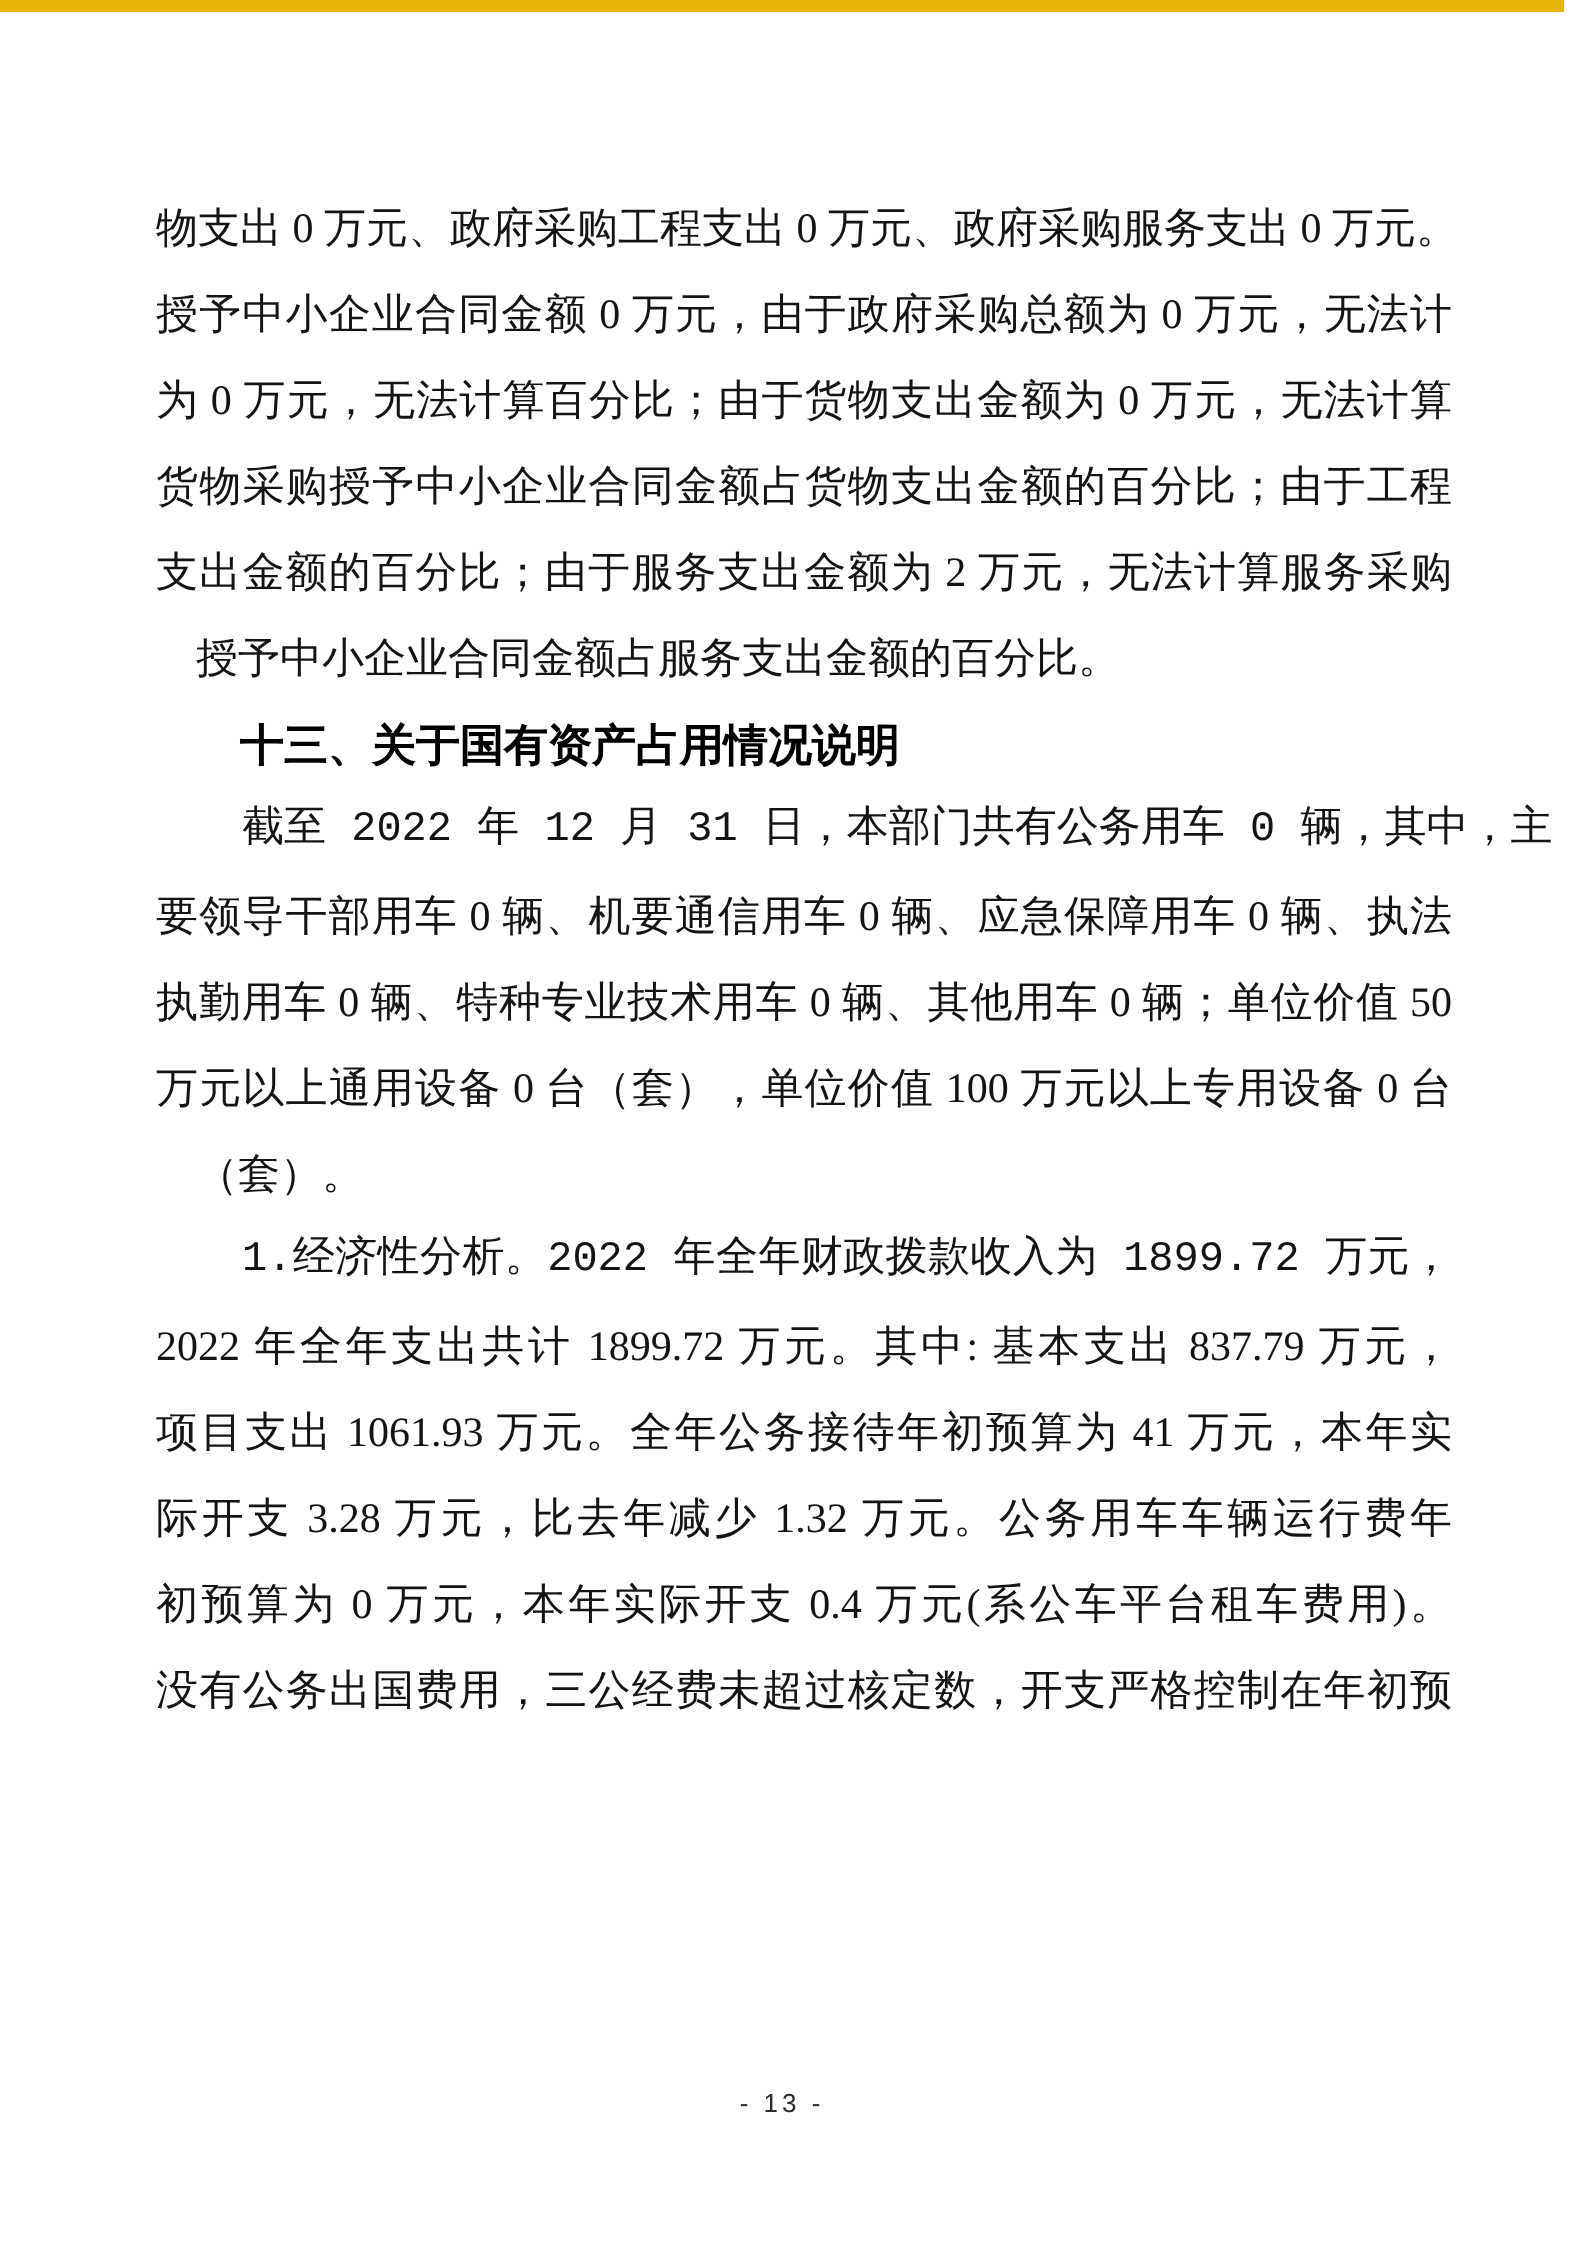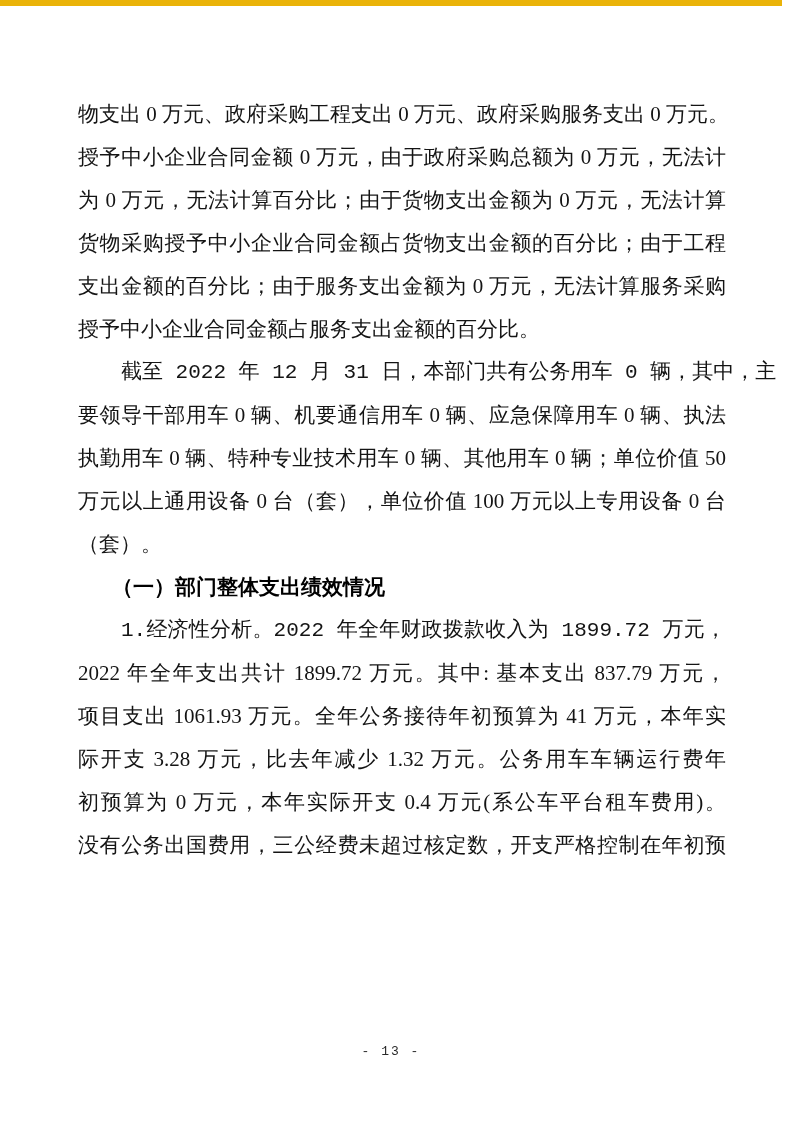--- a/index.html
+++ b/index.html
@@ -28,20 +28,21 @@
   }
   .line {
     text-align: justify;
     text-align-last: justify;
     white-space: nowrap;
     height: 43px;
   }
   .line.line-end {
     text-align: center;
     text-align-last: left;
+    margin-left: 20px;
   }
   .line.indent {
     text-indent: 43px;
     font-family: Liberation Mono, monospace;
   }
   .h1 {
     font-family: "Liberation Sans", "DejaVu Sans", sans-serif;
     font-weight: 700;
     font-size: 22px;
     line-height: 43px;
@@ -62,40 +63,40 @@
   }
   .page-footer {
     position: absolute;
     left: 0;
     top: 1038px;
     width: 100%;
     text-align: center;
     font-size: 13px;
     letter-spacing: 2px;
     color: #2a2a2a;
-    font-family: Liberation Mono, monospace;
+    font-family: Liberation Sans, sans-serif;
   }
 </style>
 </head>
 <body>
 
 <div class="page">
   <div class="doc-content">
       <div class="line">物支出 0 万元、政府采购工程支出 0 万元、政府采购服务支出 0 万元。</div>
       <div class="line">授予中小企业合同金额 0 万元，由于政府采购总额为 0 万元，无法计</div>
       <div class="line">为 0 万元，无法计算百分比；由于货物支出金额为 0 万元，无法计算</div>
       <div class="line">货物采购授予中小企业合同金额占货物支出金额的百分比；由于工程</div>
-      <div class="line">支出金额的百分比；由于服务支出金额为 0 万元，无法计算服务采购</div>
+      <div class="line">支出金额的百分比；由于服务支出金额为 2 万元，无法计算服务采购</div>
       <div class="line line-end">授予中小企业合同金额占服务支出金额的百分比。</div>
+      <div class="h1">十三、关于国有资产占用情况说明</div>
       <div class="line indent">截至 2022 年 12 月 31 日，本部门共有公务用车 0 辆，其中，主</div>
       <div class="line">要领导干部用车 0 辆、机要通信用车 0 辆、应急保障用车 0 辆、执法</div>
       <div class="line">执勤用车 0 辆、特种专业技术用车 0 辆、其他用车 0 辆；单位价值 50</div>
       <div class="line">万元以上通用设备 0 台（套），单位价值 100 万元以上专用设备 0 台</div>
       <div class="line line-end">（套）。</div>
-      <div class="h2">（一）部门整体支出绩效情况</div>
       <div class="line indent">1.经济性分析。2022 年全年财政拨款收入为 1899.72 万元，</div>
       <div class="line">2022 年全年支出共计 1899.72 万元。其中: 基本支出 837.79 万元，</div>
       <div class="line">项目支出 1061.93 万元。全年公务接待年初预算为 41 万元，本年实</div>
       <div class="line">际开支 3.28 万元，比去年减少 1.32 万元。公务用车车辆运行费年</div>
       <div class="line">初预算为 0 万元，本年实际开支 0.4 万元(系公车平台租车费用)。</div>
       <div class="line">没有公务出国费用，三公经费未超过核定数，开支严格控制在年初预</div>
     </div>
   <div class="page-footer">- 13 -</div>
 </div>
 

